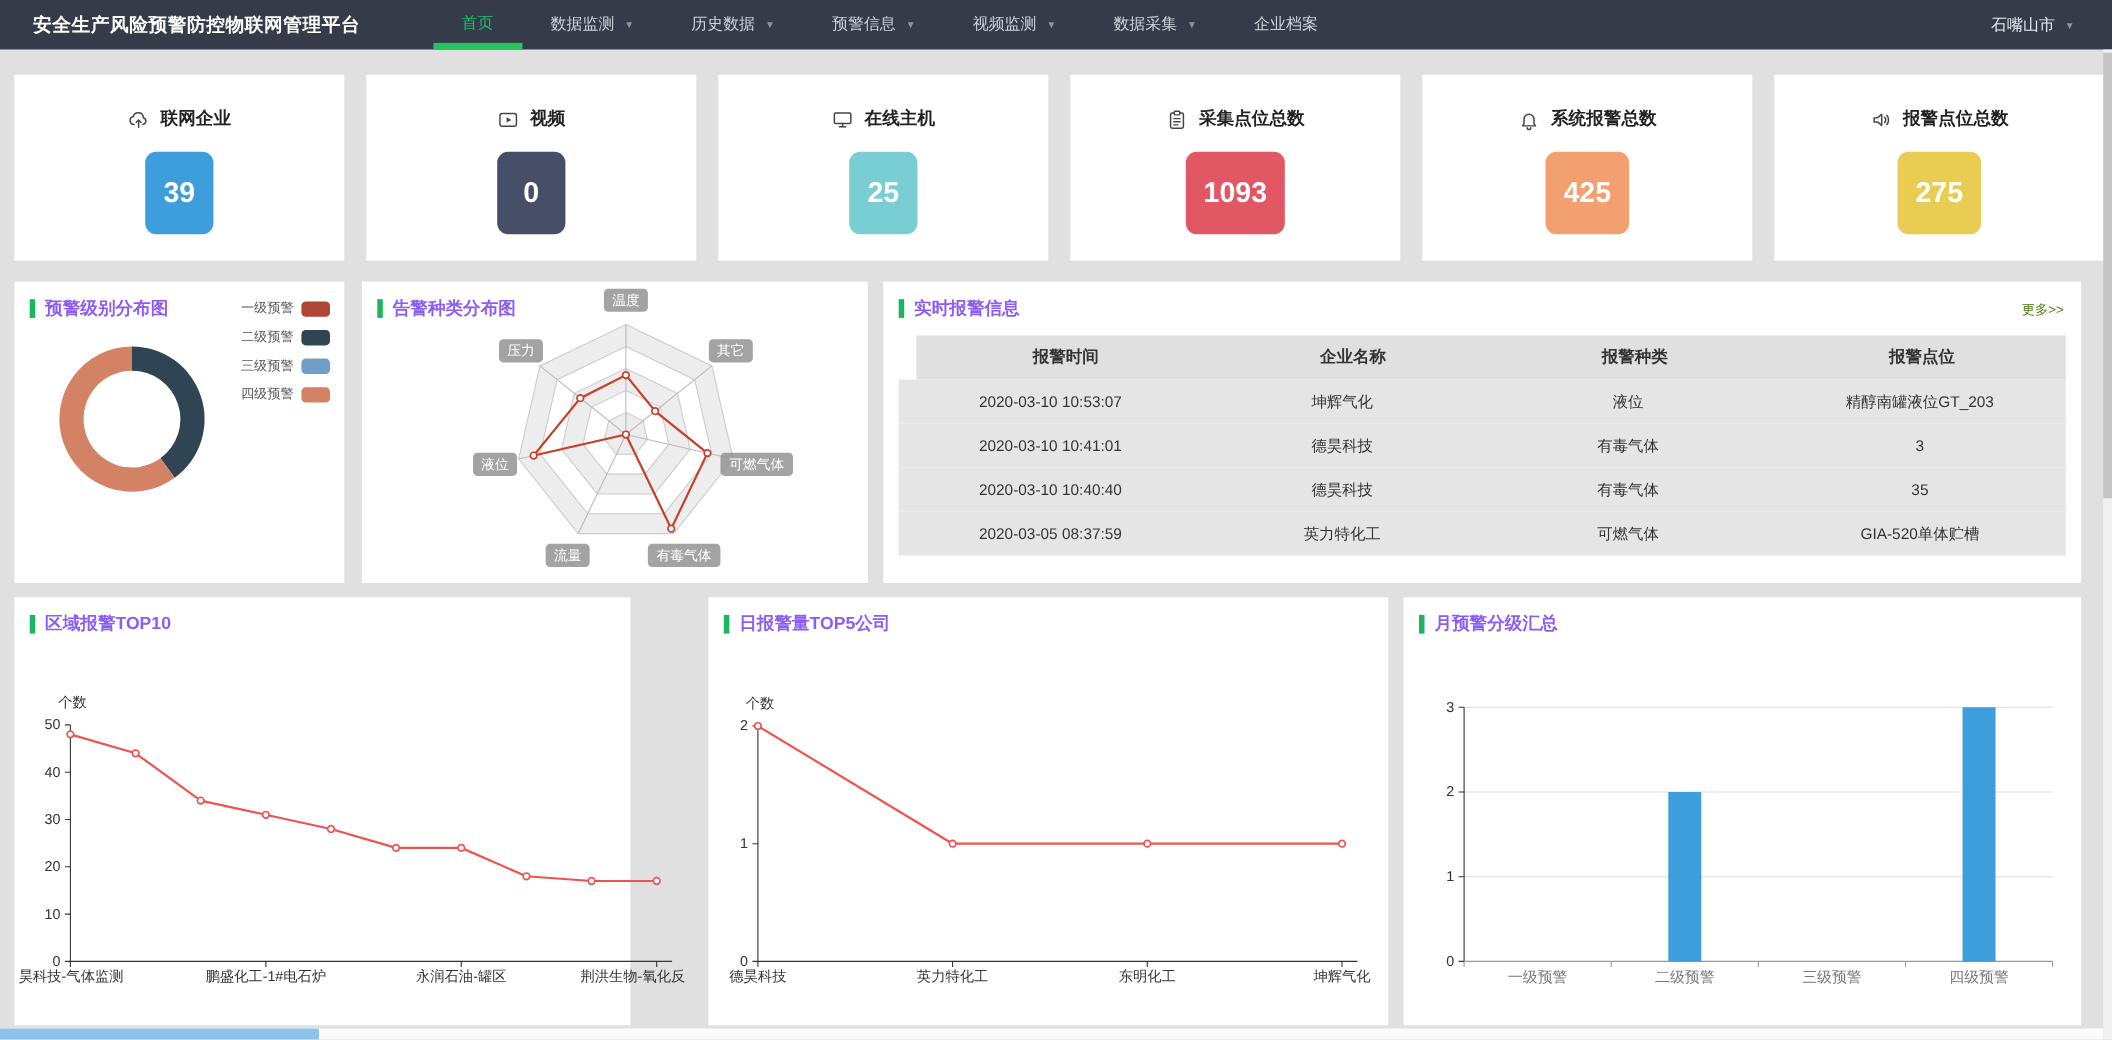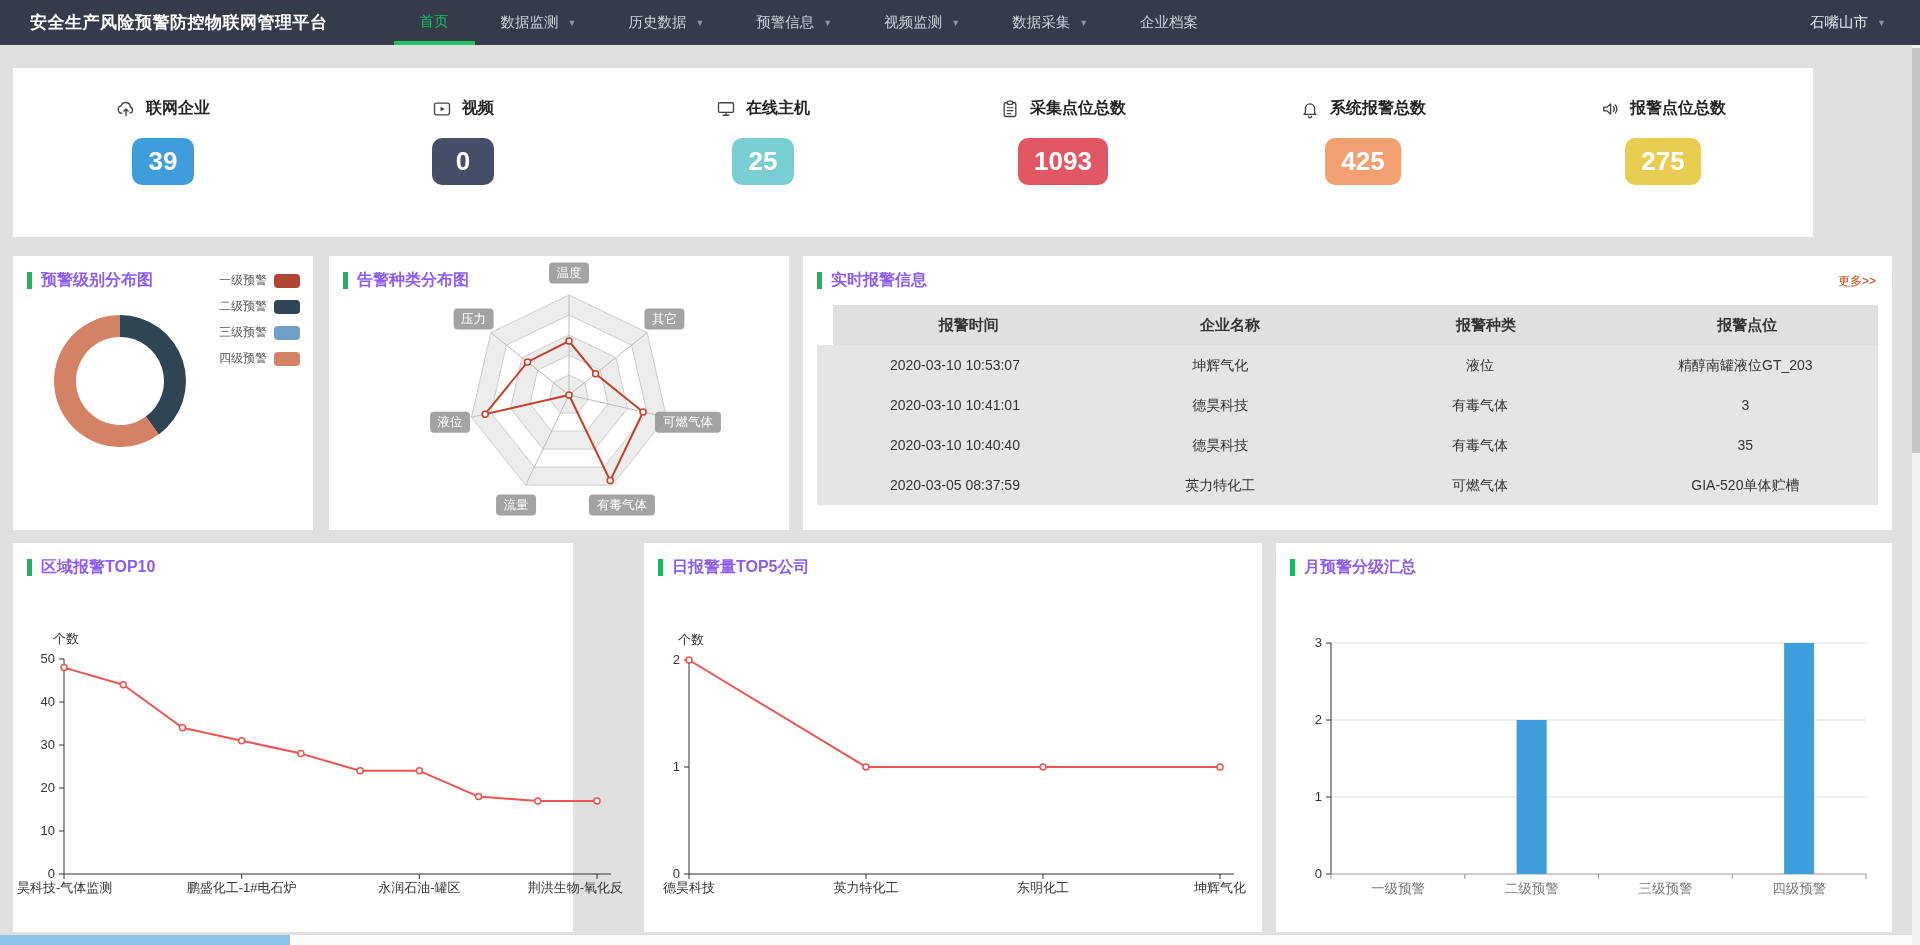--- a/index.html
+++ b/index.html
@@ -8,45 +8,45 @@
   .page{position:relative;width:1920px;height:945px;}
 
   
   .navbar{position:absolute;top:0;left:0;width:1920px;height:45px;background:#353b48;
           display:flex;align-items:center;}
   .brand{margin-left:30px;font-size:17px;font-weight:bold;color:#fff;letter-spacing:.5px;white-space:nowrap;}
   .nav-items{display:flex;margin-left:66px;}
   .nav-item{height:45px;line-height:45px;padding:0 26px;font-size:14.5px;color:#ced2d9;
             cursor:pointer;white-space:nowrap;box-sizing:border-box;}
   .nav-item .caret{font-size:9px;color:#8e95a2;margin-left:9px;vertical-align:1px;}
-  .nav-item.active{color:#19be6b;border-bottom:4px solid #22c55e;line-height:43px;}
+  .nav-item.active{color:#19be6b;border-bottom:6px solid #22c55e;line-height:43px;}
   .city{margin-left:auto;margin-right:34px;font-size:14.5px;color:#e6e9ee;cursor:pointer;white-space:nowrap;}
   .city .caret{font-size:9px;color:#8e95a2;margin-left:9px;vertical-align:1px;}
 
   
-  .stat-row{position:absolute;top:68px;left:13px;display:flex;gap:0;}
+  .stat-row{position:absolute;top:68px;left:13px;display:flex;gap:20px;}
   .stat-card{width:300px;height:169px;background:#fff;text-align:center;}
   .stat-title{display:flex;justify-content:center;align-items:center;gap:10px;
               padding-top:30px;font-size:16px;font-weight:bold;color:#222;}
   .stat-title svg{display:block;}
-  .stat-value{display:inline-block;margin-top:19px;min-width:30px;padding:0 16px;height:47px;
+  .stat-value{display:inline-block;margin-top:19px;min-width:30px;padding:14px 16px;height:47px;
               line-height:47px;border-radius:10px;color:#fff;font-size:26px;font-weight:bold;}
 
   
   .card{position:absolute;background:#fff;}
   #card-donut{left:13px;top:256px;width:300px;height:274px;}
   #card-radar{left:329px;top:256px;width:460px;height:274px;}
   #card-table{left:803px;top:256px;width:1089px;height:274px;}
   #card-top10{left:13px;top:543px;width:560px;height:389px;}
   #card-top5 {left:644px;top:543px;width:618px;height:389px;}
   #card-bar  {left:1276px;top:543px;width:616px;height:389px;}
   .card-title{position:absolute;top:14px;left:14px;display:flex;align-items:center;gap:9px;
               font-size:16px;font-weight:bold;color:#8b5cf6;z-index:2;white-space:nowrap;}
   .green-bar{width:5px;height:17px;background:#19b55f;}
-  .more-link{position:absolute;top:17px;right:16px;font-size:12px;color:#c2410c;cursor:pointer;z-index:2;}
+  .more-link{position:absolute;top:17px;right:16px;font-size:12px;color:#4d7c0f;cursor:pointer;z-index:2;}
   svg.chart{position:absolute;left:0;top:0;}
 
   
   .legend{position:absolute;top:16px;right:13px;z-index:2;}
   .legend-item{display:flex;align-items:center;justify-content:flex-end;gap:7px;margin-bottom:9px;cursor:pointer;}
   .legend-label{font-size:12px;color:#555;}
   .legend-swatch{width:26px;height:14px;border-radius:4px;}
 
   
   .rt-table{position:absolute;top:49px;left:14px;right:14px;}

